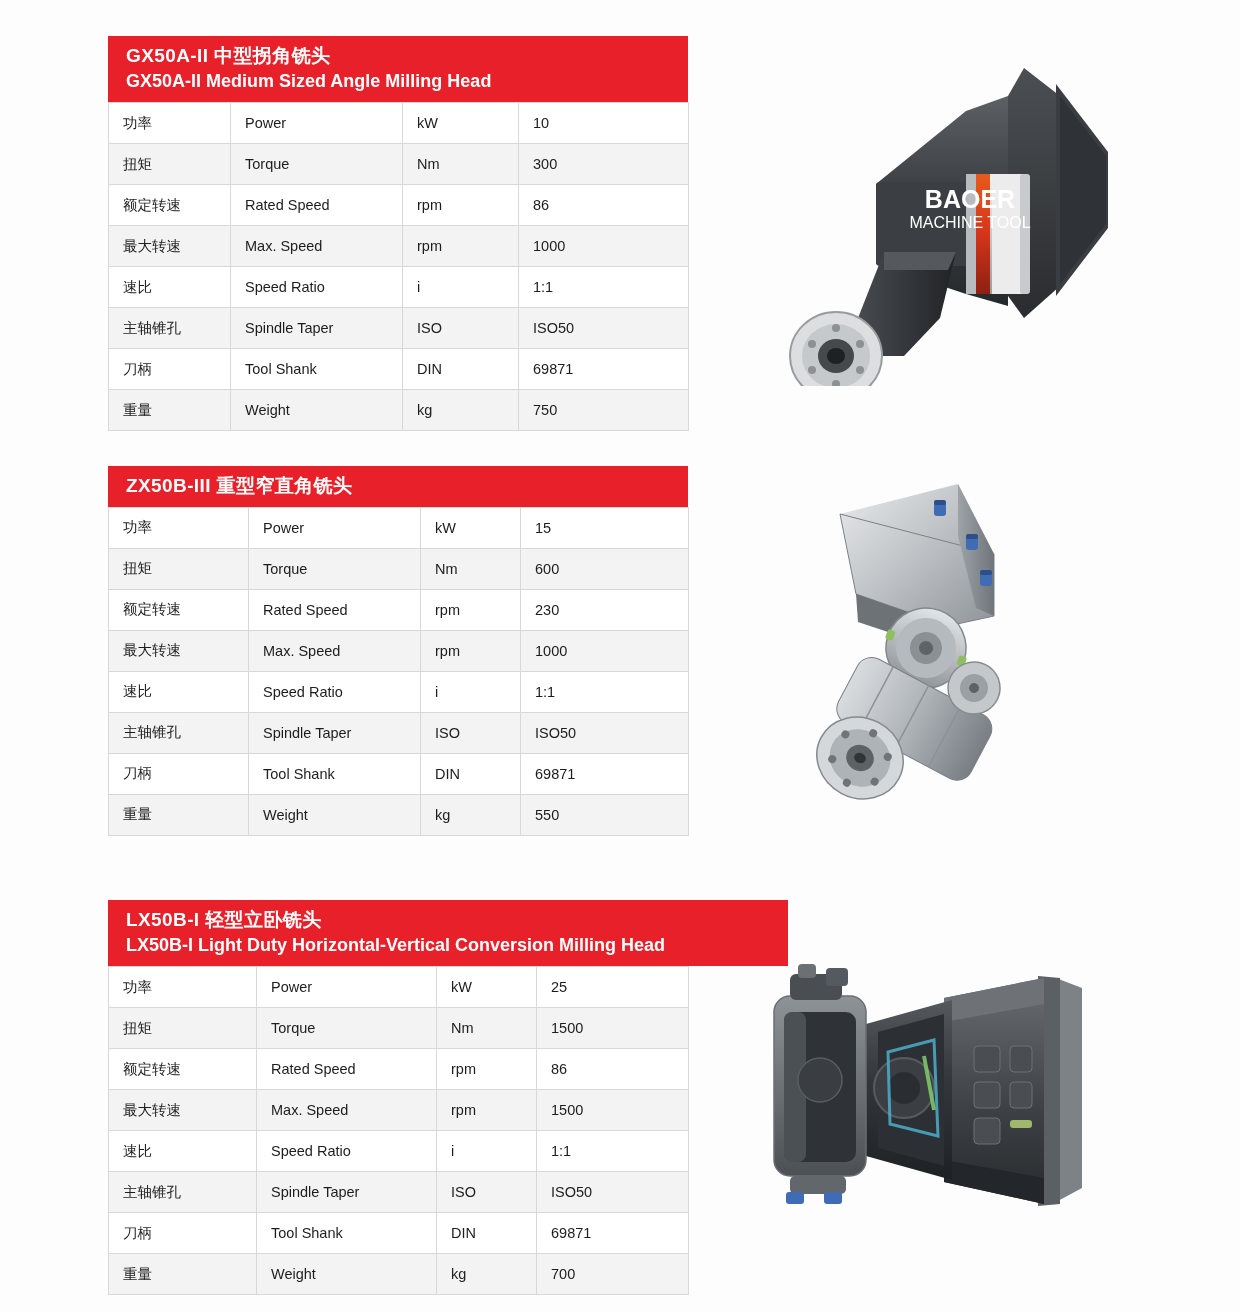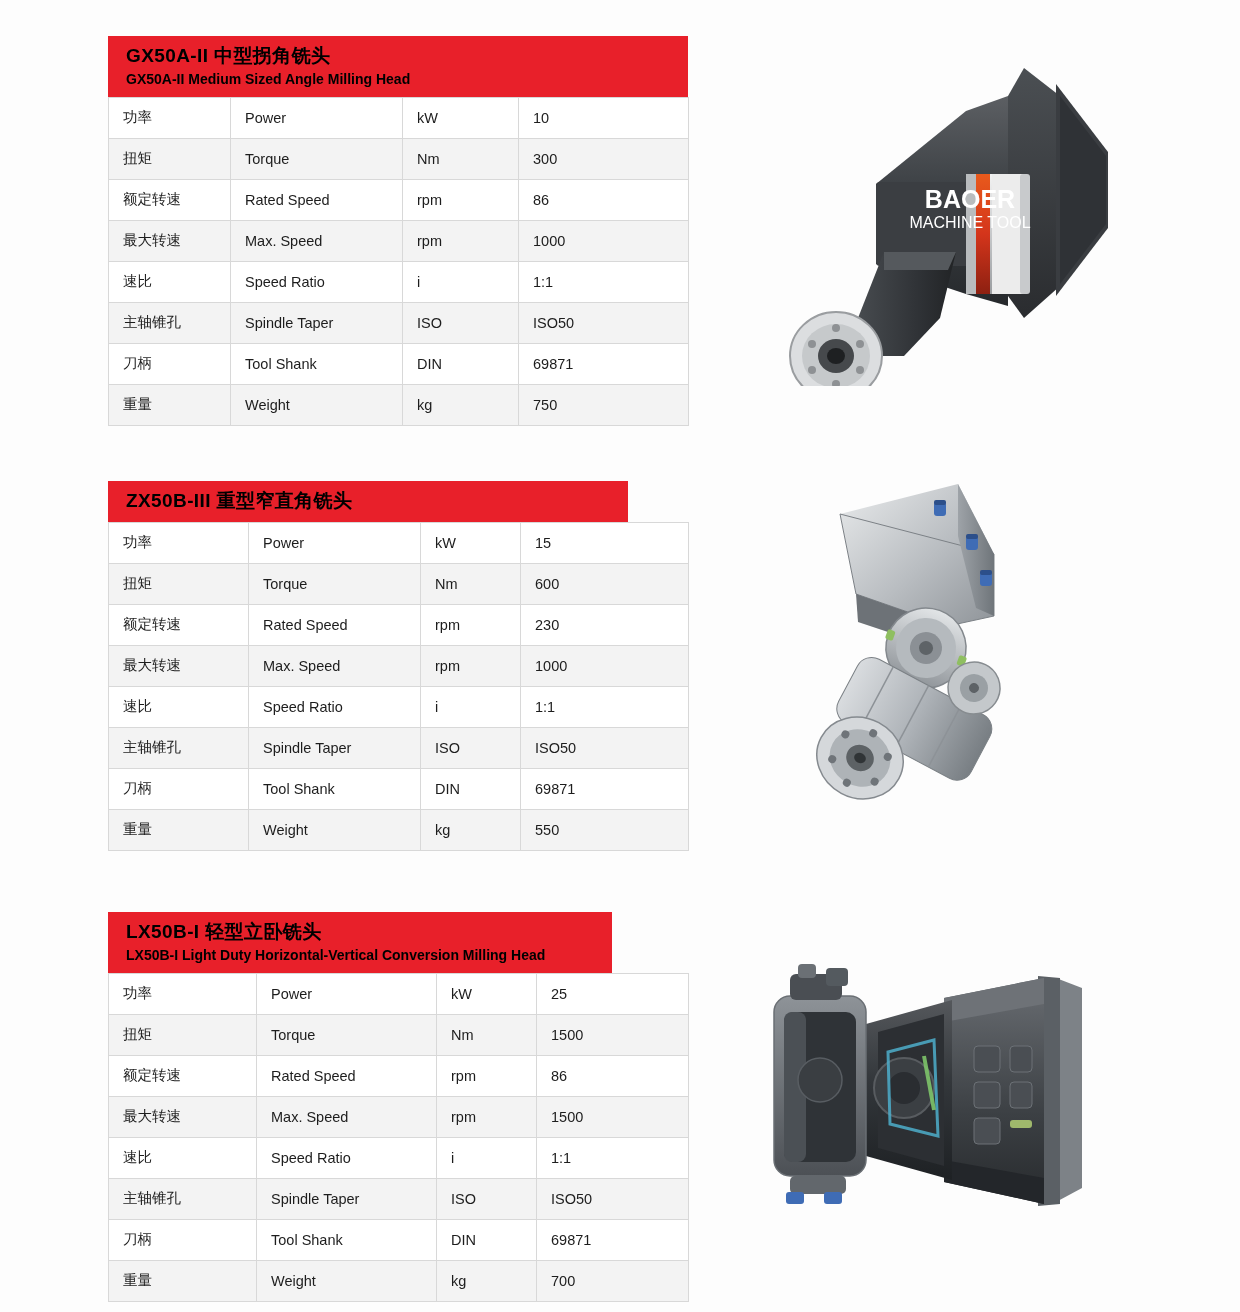--- a/index.html
+++ b/index.html
@@ -32,36 +32,36 @@
   .product.p1 { top: 36px; }
   .product.p2 { top: 466px; }
   .product.p3 { top: 900px; }
 
   .spec-wrap {
     width: 580px;
   }
 
   .spec-header {
     background: #e8202a;
-    color: #000000;
+    color: #ffffff;
     padding: 8px 4px 9px 18px;
     box-sizing: border-box;
   }
   .product.p1 .spec-header { width: 580px; }
-  .product.p2 .spec-header { width: 520px; margin-top: 15px; }
-  .product.p3 .spec-header { width: 504px; margin-top: 12px; }
+  .product.p2 .spec-header { width: 580px; }
+  .product.p3 .spec-header { width: 680px; }
 
   .spec-header .cn {
     font-size: 19px;
     font-weight: bold;
     letter-spacing: 0.4px;
     line-height: 1.25;
   }
   .spec-header .en {
-    font-size: 14px;
+    font-size: 18px;
     font-weight: bold;
     line-height: 1.3;
     margin-top: 2px;
   }
 
   table.spec {
     border-collapse: collapse;
     table-layout: fixed;
     background: #5eead4;
   }

